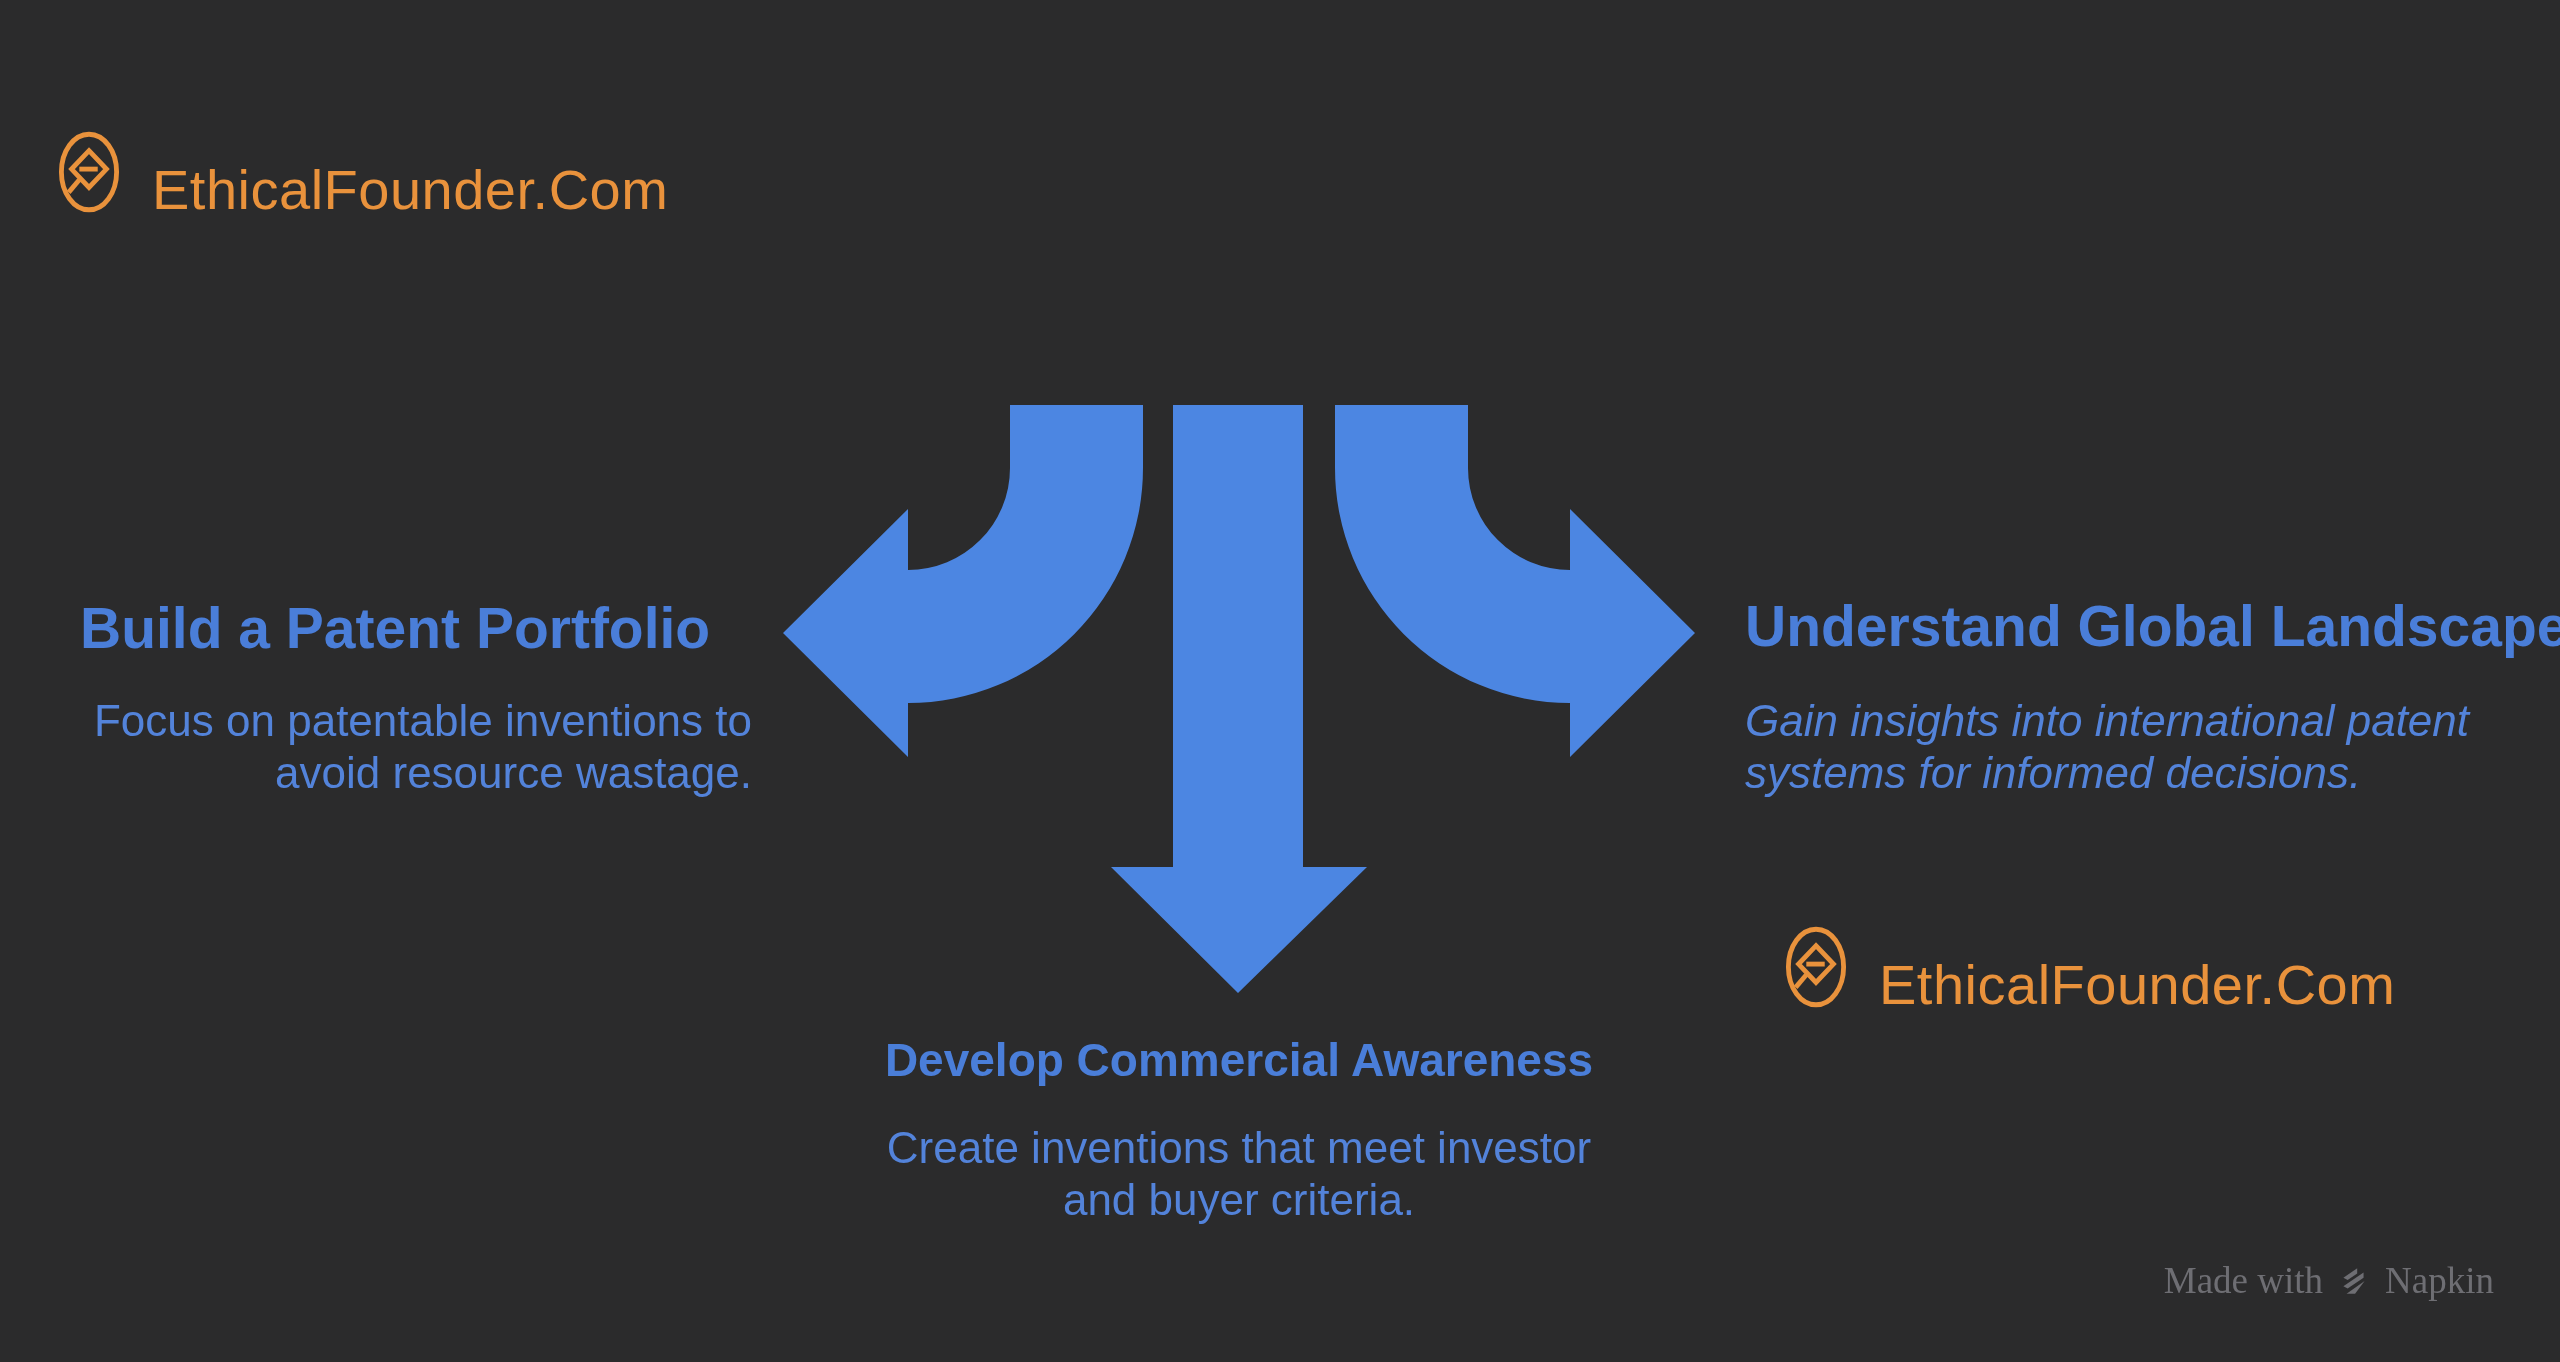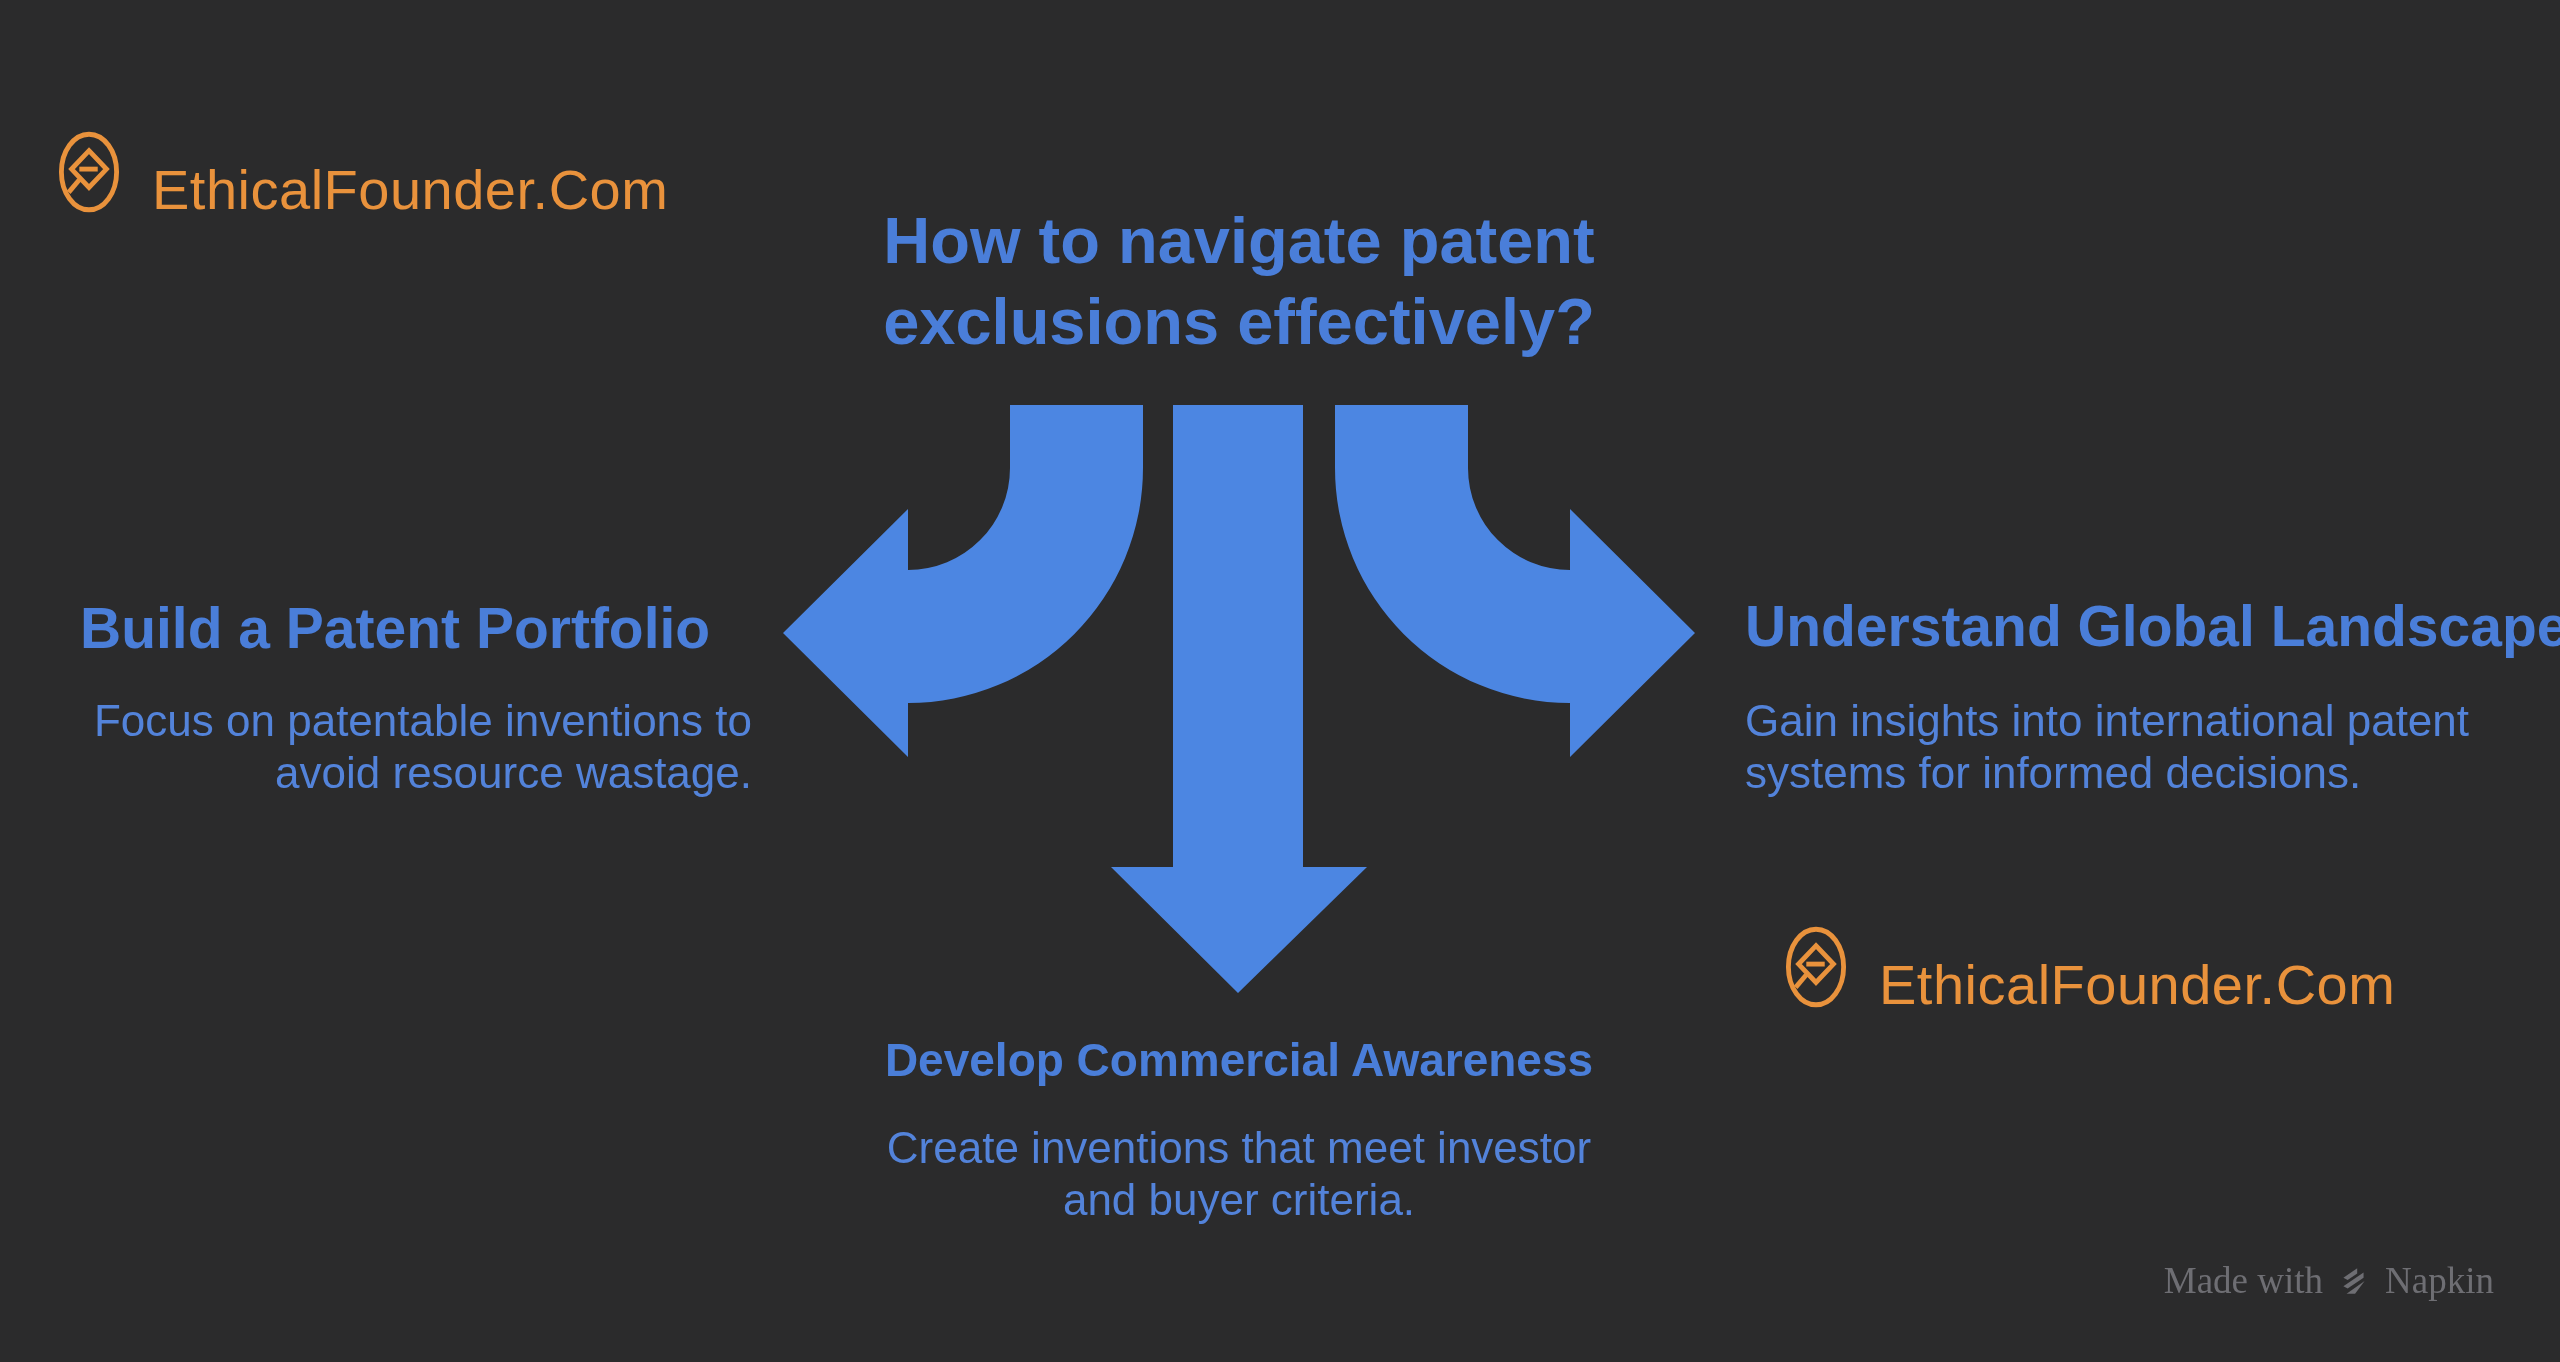--- a/index.html
+++ b/index.html
@@ -43,21 +43,21 @@
     white-space:nowrap;
   }
   .branch-desc{
     position:absolute;
     color:var(--body_text);
     font-size:44px;line-height:52px;
   }
   .left-heading{left:80px;width:672px;top:597px;text-align:left;}
   .left-desc{left:80px;width:672px;top:695px;text-align:right;}
   .right-heading{left:1745px;width:800px;top:595px;text-align:center;}
-  .right-desc{left:1745px;width:800px;top:695px;text-align:left;}
+  .right-desc{left:1745px;width:800px;top:695px;text-align:left;font-style:italic;}
   .bottom-heading{
     left:789px;width:900px;top:1035px;text-align:center;
     font-size:46px;
   }
   .bottom-desc{left:789px;width:900px;top:1122px;text-align:center;}
   .watermark{
     position:absolute;right:66px;top:1262px;
     display:flex;align-items:center;gap:14px;
     color:var(--watermark);
     font-size:37px;line-height:1;font-family:Liberation Serif, serif;
@@ -74,24 +74,20 @@
       <svg width="62" height="84" viewBox="0 0 64 86" fill="none">
         <ellipse cx="32" cy="43" rx="28.5" ry="39" stroke="#E9923C" stroke-width="5"></ellipse>
         <path d="M32 21 L50 40 L32 59 L14 40 Z" stroke="#E9923C" stroke-width="5" fill="none"></path>
         <path d="M22 40 L41 40" stroke="#E9923C" stroke-width="5"></path>
         <path d="M22 51 L11 64" stroke="#E9923C" stroke-width="5"></path>
       </svg>
     </span>
     <span class="brand-text">EthicalFounder.Com</span>
   </div>
 
-  <div class="diagram-title">
-    <span>How to navigate patent</span><br>
-    <span>exclusions effectively?</span>
-  </div>
 
   <div class="arrow-graphic">
     <svg width="912" height="588" viewBox="0 0 912 588">
       <g fill="var(--arrow)">
         <path d="M227,0 L360,0 L360,63 A235,235 0 0 1 125,298 L125,352 L0,228 L125,104 L125,165 A102,102 0 0 0 227,63 Z"></path>
         <path d="M390,0 L520,0 L520,462 L584,462 L455,588 L328,462 L390,462 Z"></path>
         <path d="M552,0 L685,0 L685,63 A102,102 0 0 0 787,165 L787,104 L912,228 L787,352 L787,298 A235,235 0 0 1 552,63 Z"></path>
       </g>
     </svg>
   </div>

